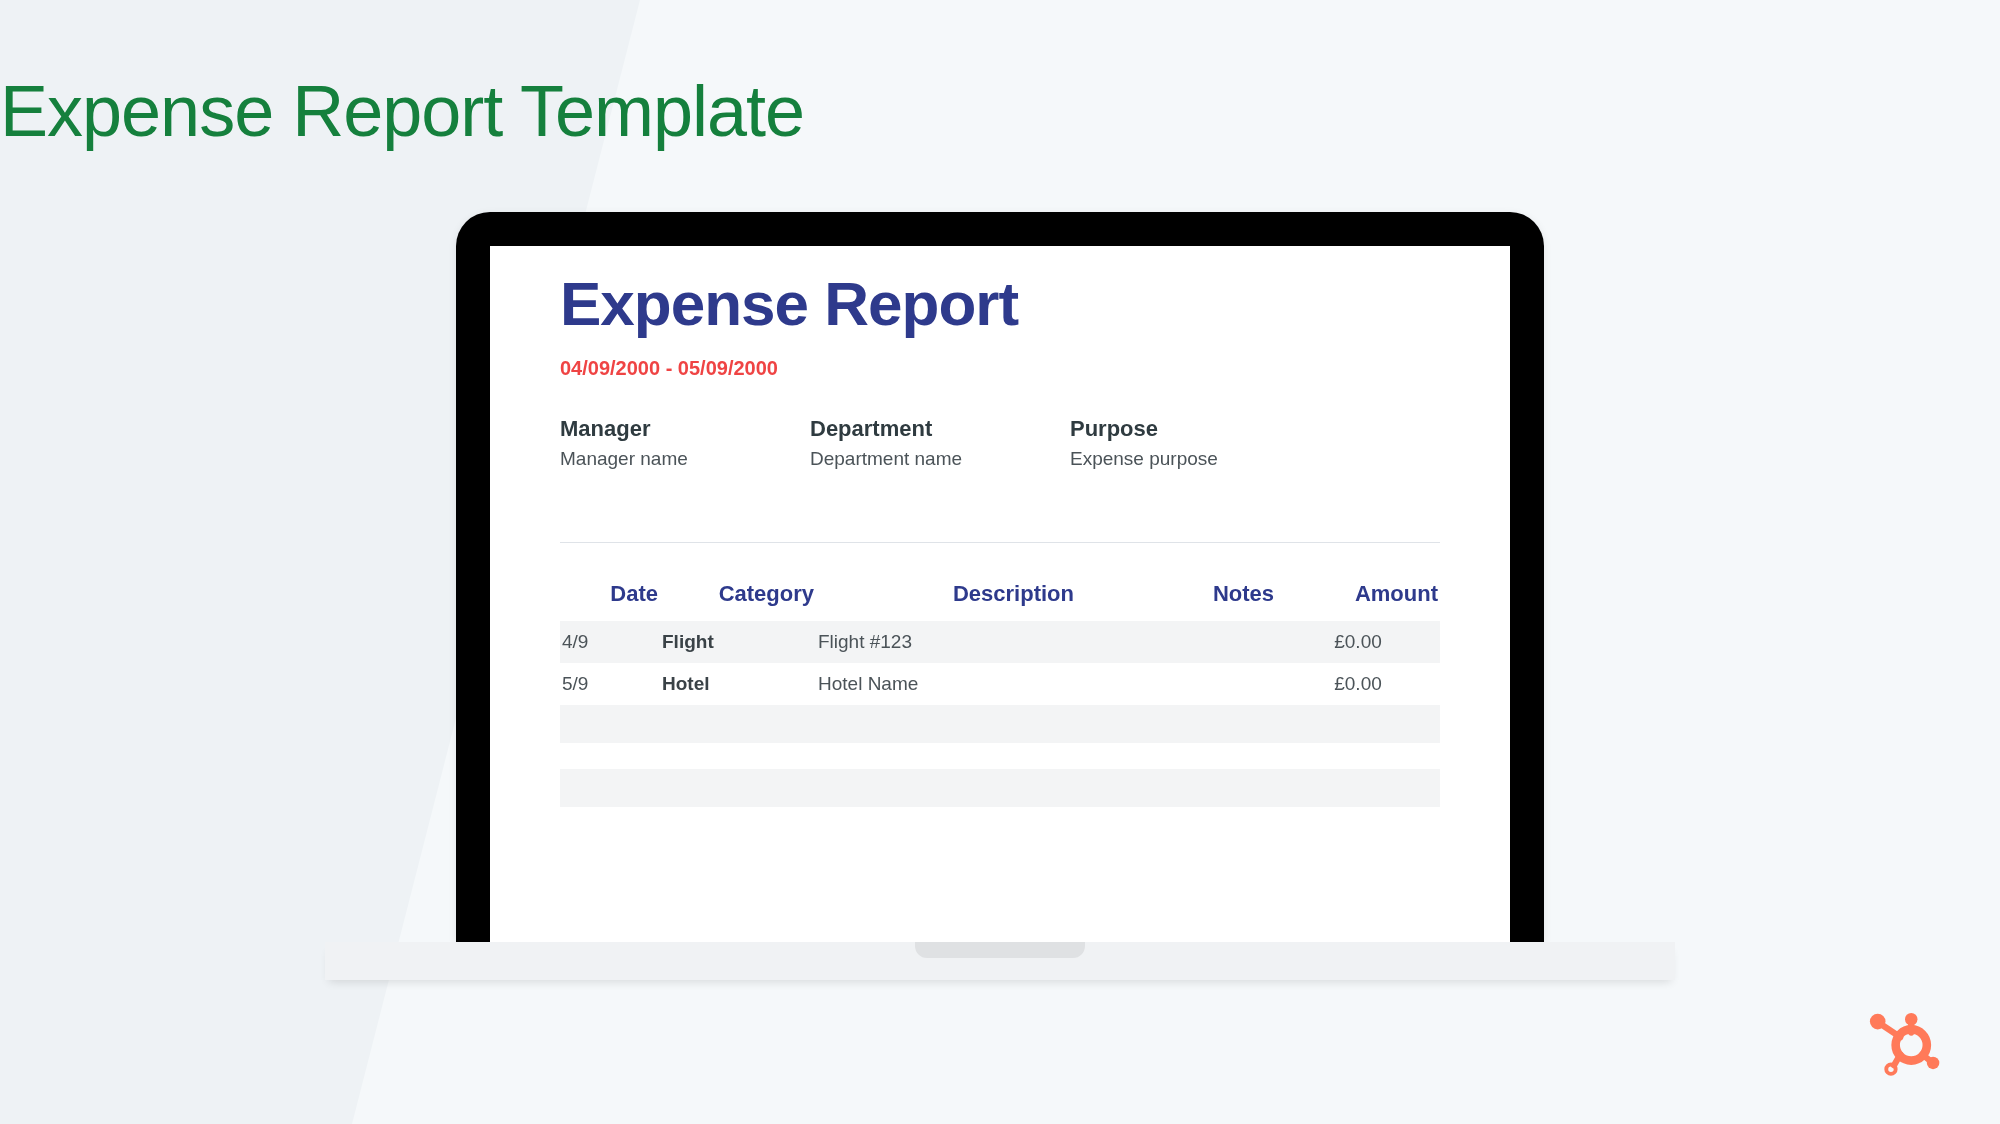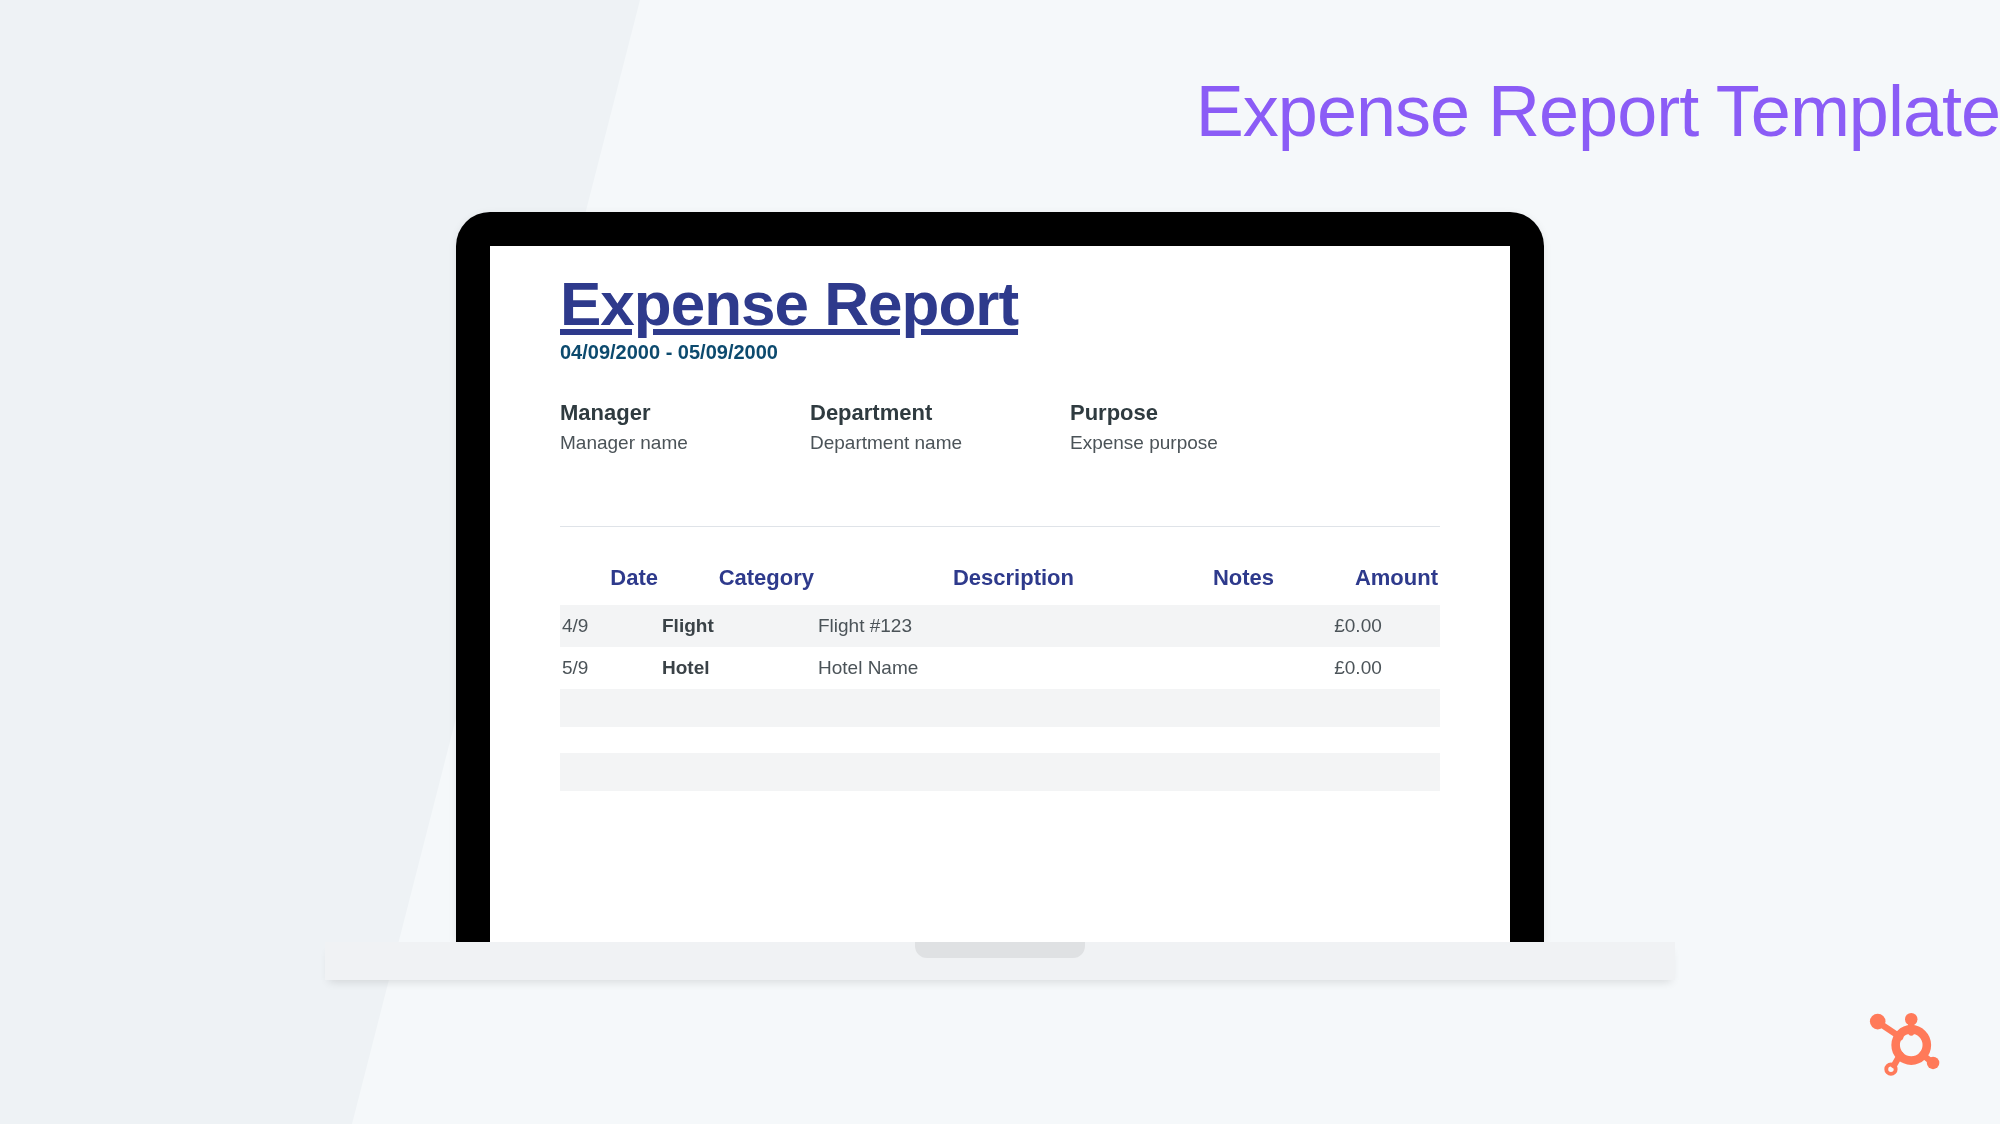--- a/index.html
+++ b/index.html
@@ -15,24 +15,24 @@
     top: 0; left: 0;
     width: 640px;
     height: 1124px;
     background: #eef2f5;
     clip-path: polygon(0 0, 100% 0, 55% 100%, 0 100%);
     z-index: 0;
   }
   .page-title {
     position: relative;
     z-index: 1;
-    text-align: right;
+    text-align: left;
     font-size: 72px;
     font-weight: 300;
-    color: #8b5cf6;
+    color: #15803d;
     padding-top: 70px;
     letter-spacing: -1px;
   }
   .laptop-wrap {
     position: relative;
     z-index: 1;
     width: 1350px;
     margin: 60px auto 0 auto;
   }
   .laptop-frame {
@@ -49,27 +49,26 @@
     width: 100%;
     height: 100%;
     padding: 22px 70px 0 70px;
     overflow: hidden;
   }
   .report-title {
     font-size: 62px;
     font-weight: 800;
     color: #2e3a8c;
     letter-spacing: -1px;
-    text-decoration: underline;
   }
   .date-range {
     font-size: 20px;
     font-weight: 700;
-    color: #0c4a6e;
-    margin-top: 2px;
+    color: #ef4444;
+    margin-top: 18px;
   }
   .info-grid {
     display: grid;
     grid-template-columns: 250px 260px 1fr;
     margin-top: 36px;
     row-gap: 36px;
   }
   .info-label {
     font-size: 22px;
     font-weight: 700;

